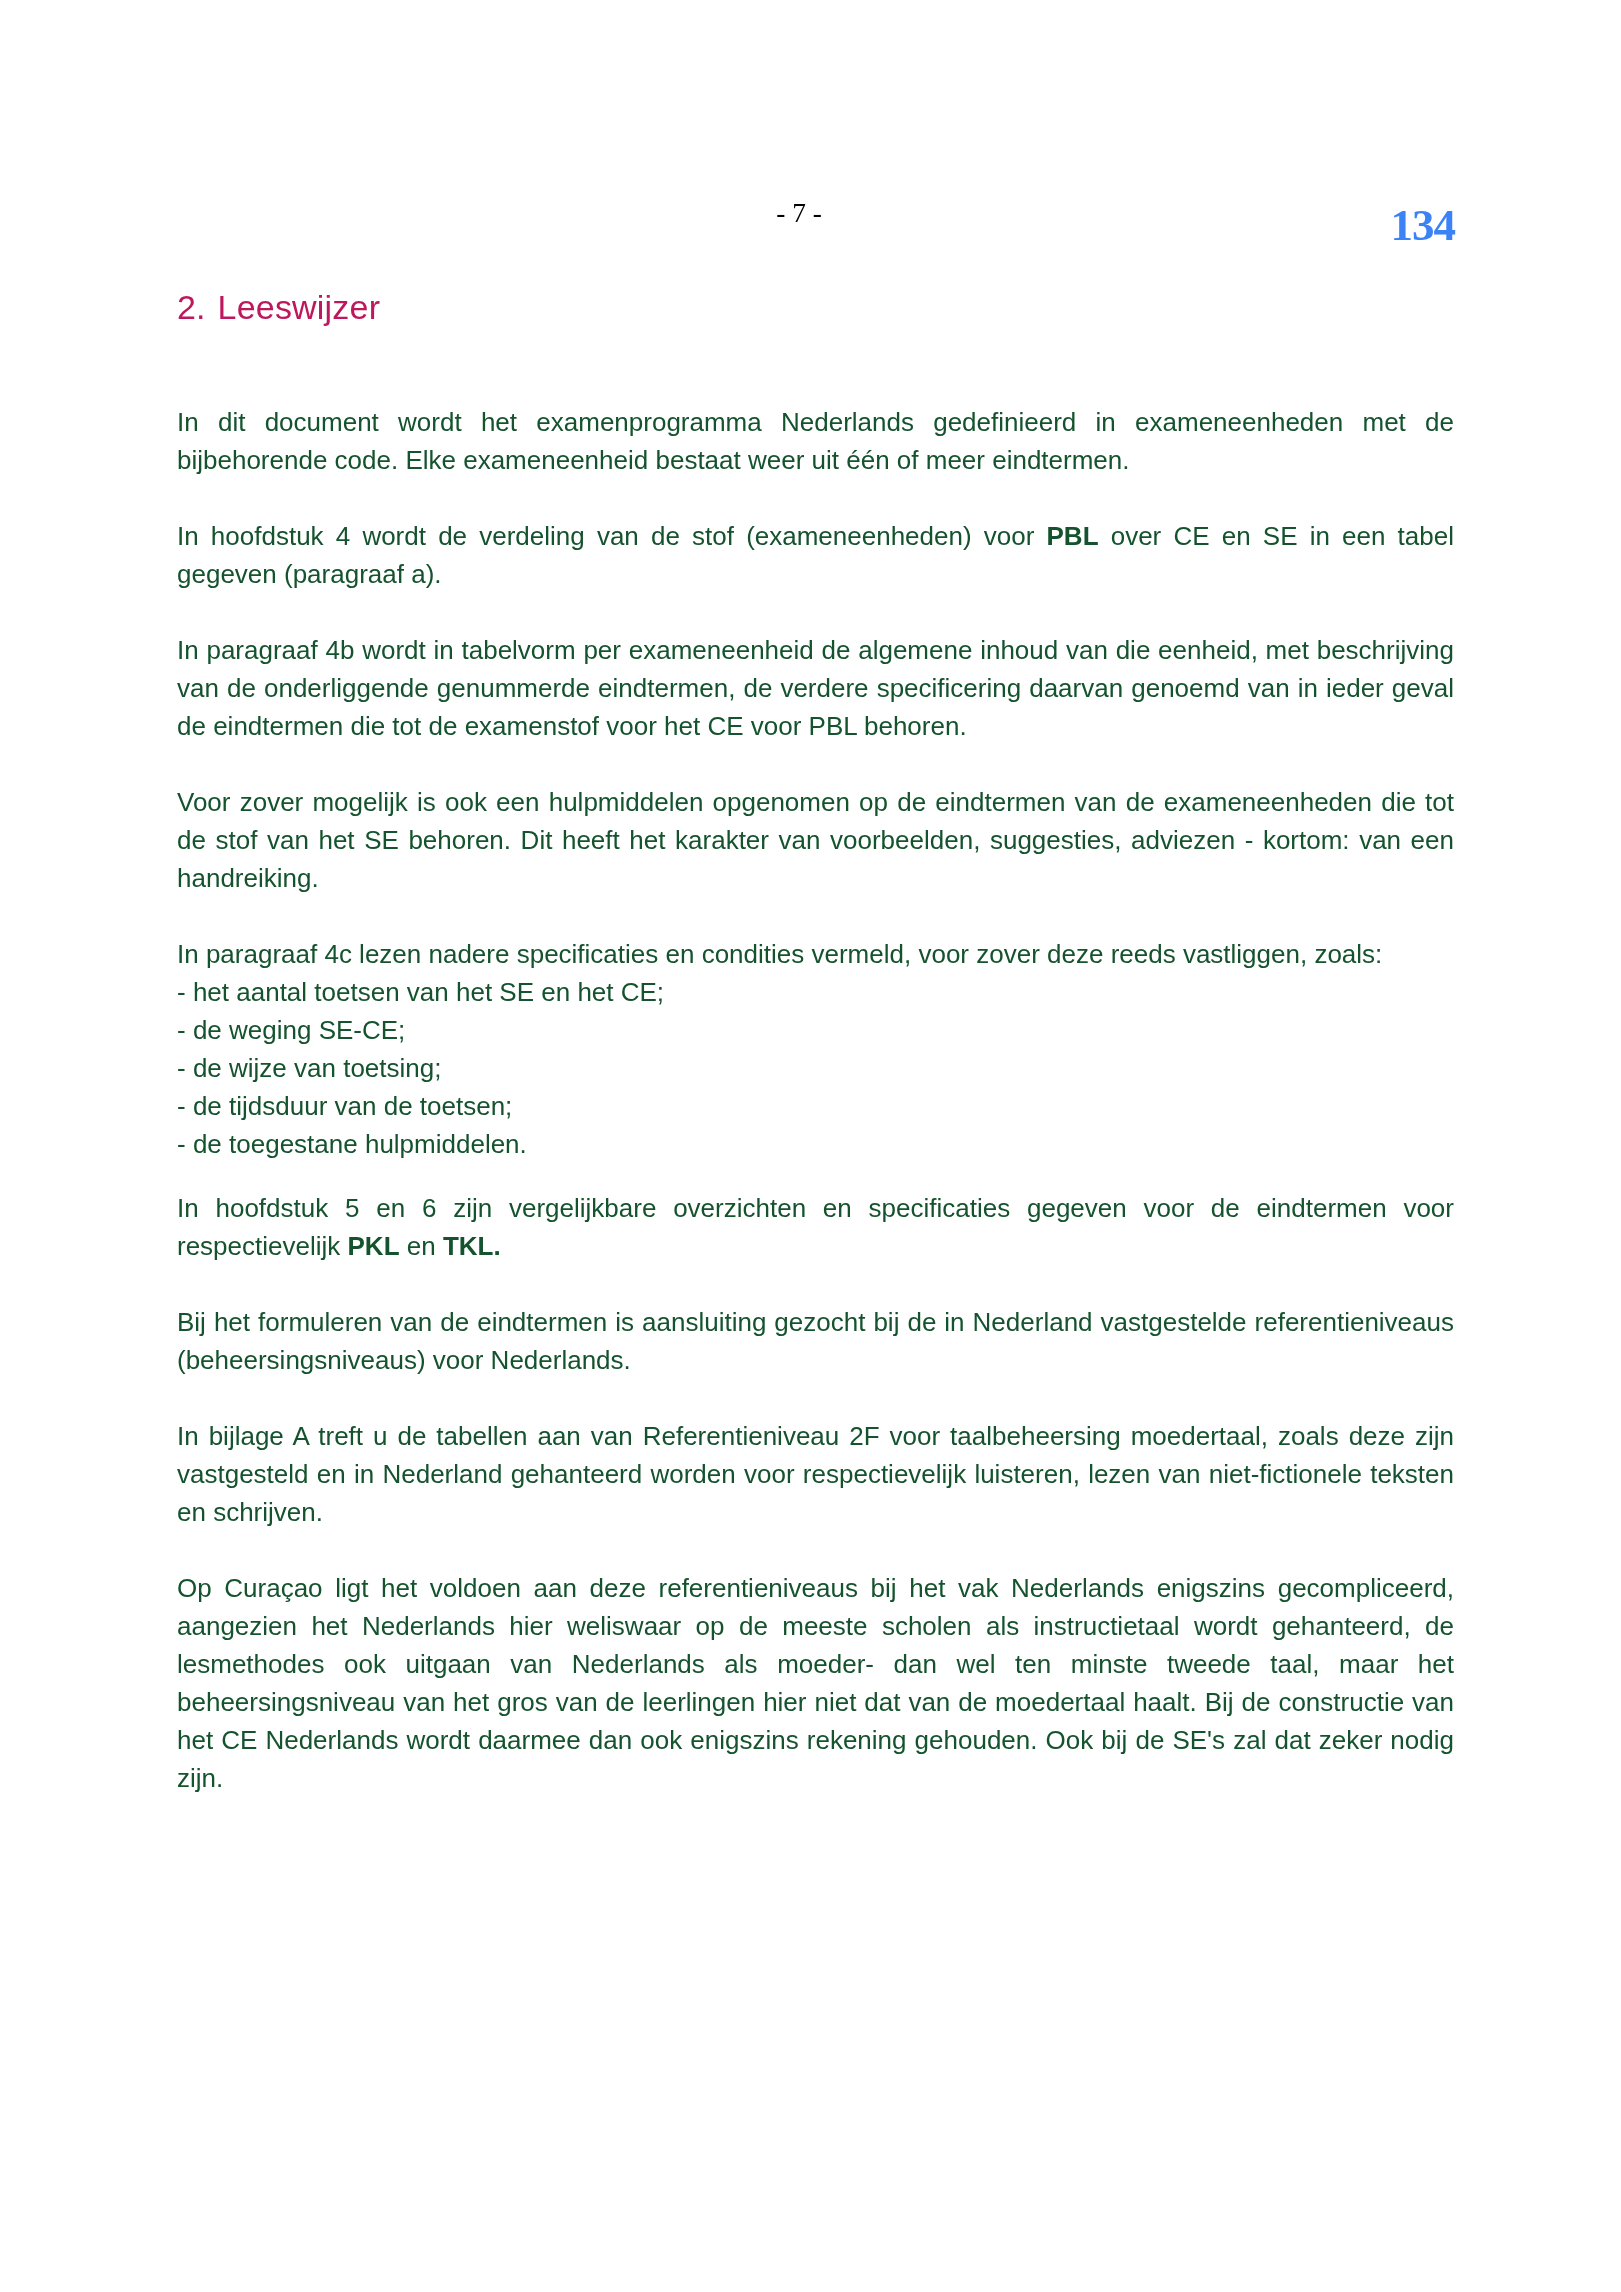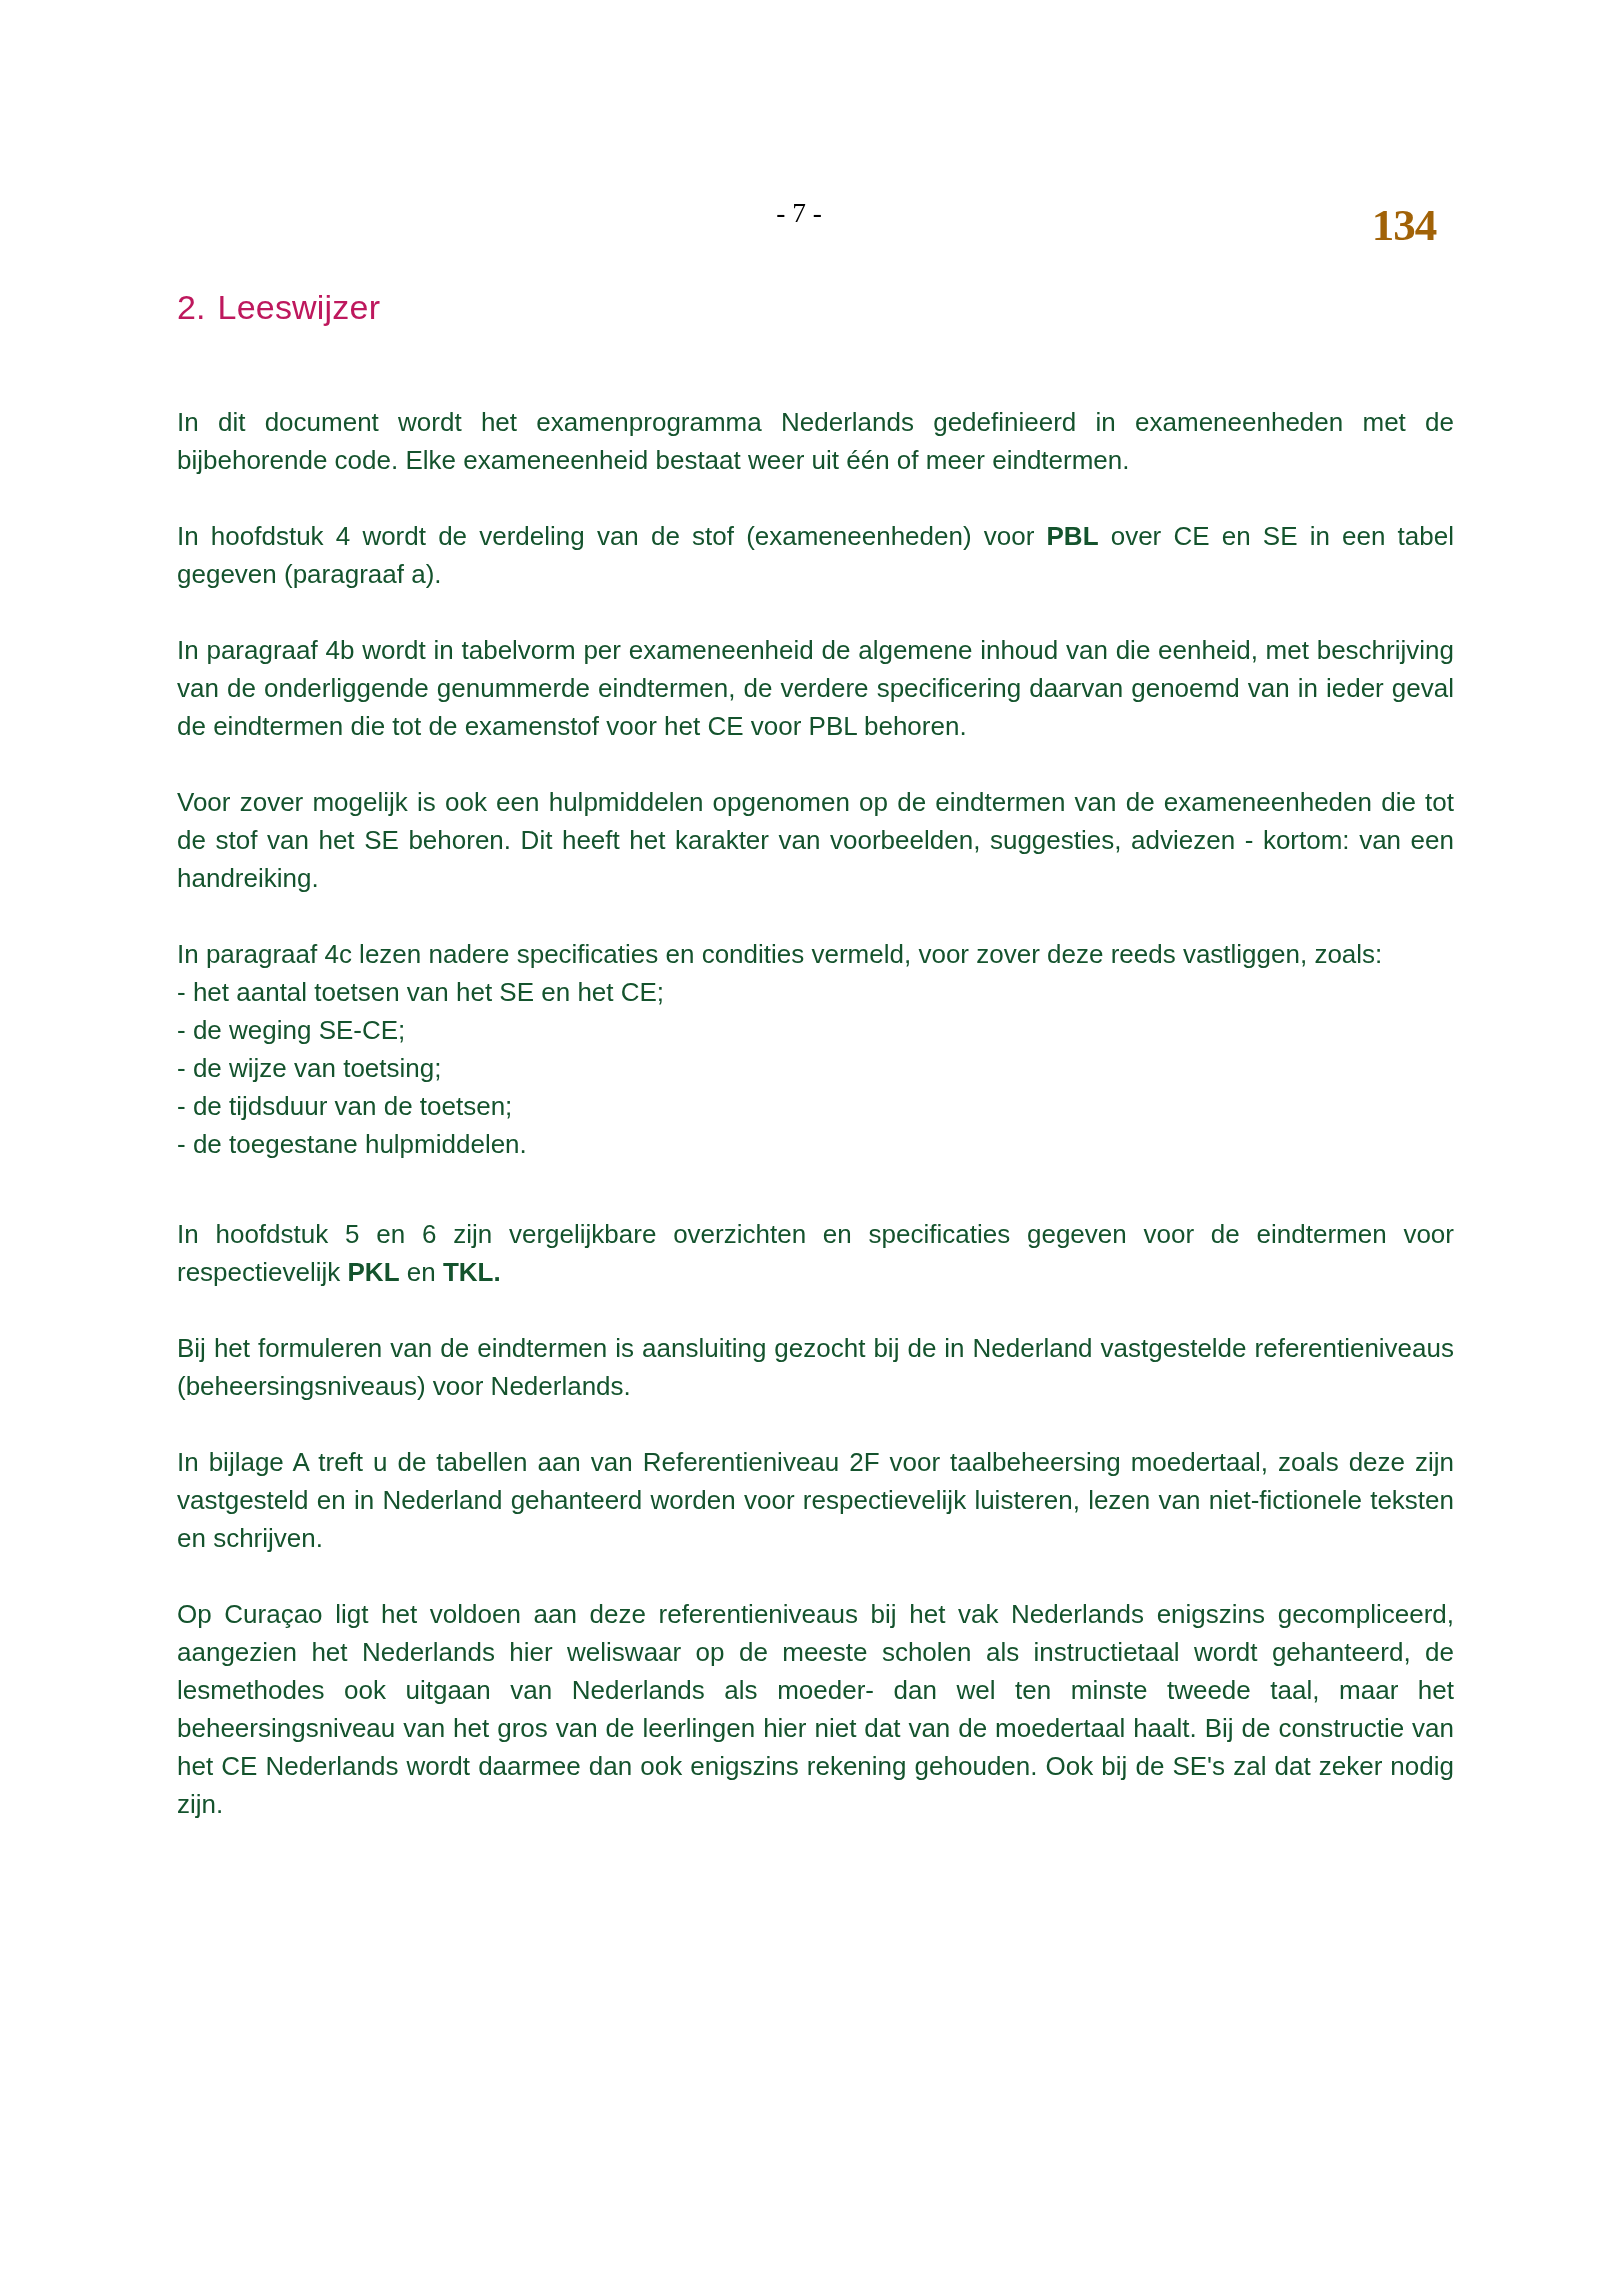--- a/index.html
+++ b/index.html
@@ -2,37 +2,37 @@
 <html><head>
 <meta charset="utf-8">
 <style>
   html, body { margin: 0; padding: 0; background: #ffffff; }
   body { width: 1621px; height: 2293px; position: relative; overflow: hidden; }
   .page-num {
     position: absolute; top: 198px; left: 745px; width: 108px; text-align: center;
     font-family: "Liberation Serif", serif; font-size: 27.4px; color: #000;
   }
   .doc-num {
-    position: absolute; top: 199px; left: 1353px; width: 102px; text-align: center;
-    font-family: "Liberation Serif", serif; font-size: 45px; font-weight: bold; color: #a16207;
+    position: absolute; top: 199px; left: 1353px; width: 102px; text-align: right;
+    font-family: "Liberation Serif", serif; font-size: 45px; font-weight: bold; color: #3b82f6;
     letter-spacing: -1px;
   }
   .heading {
     position: absolute; top: 288px; left: 177px; margin: 0;
     font-family: "Liberation Sans", sans-serif; font-size: 34px; font-weight: normal;
     color: #be185d; letter-spacing: 0.2px;
   }
   .heading .num { margin-right: 11.8px; }
   .body {
     position: absolute; top: 403px; left: 177px; width: 1277px;
     font-family: "Liberation Sans", sans-serif; font-size: 26px; line-height: 38px; color: #14532d;
   }
   .body p { margin: 0 0 38px 0; text-align: justify; }
   .body b { font-weight: bold; }
-  .list { margin: 0 0 52px 0; padding: 0; list-style: none; }
+  .list { margin: 0 0 26px 0; padding: 0; list-style: none; }
   .list li { margin: 0; }
 </style>
 </head>
 <body>
 
 <div class="page-num">- 7 -</div>
 <div class="doc-num">134</div>
 
 <h2 class="heading"><span class="num">2.</span><span>Leeswijzer</span></h2>
 

